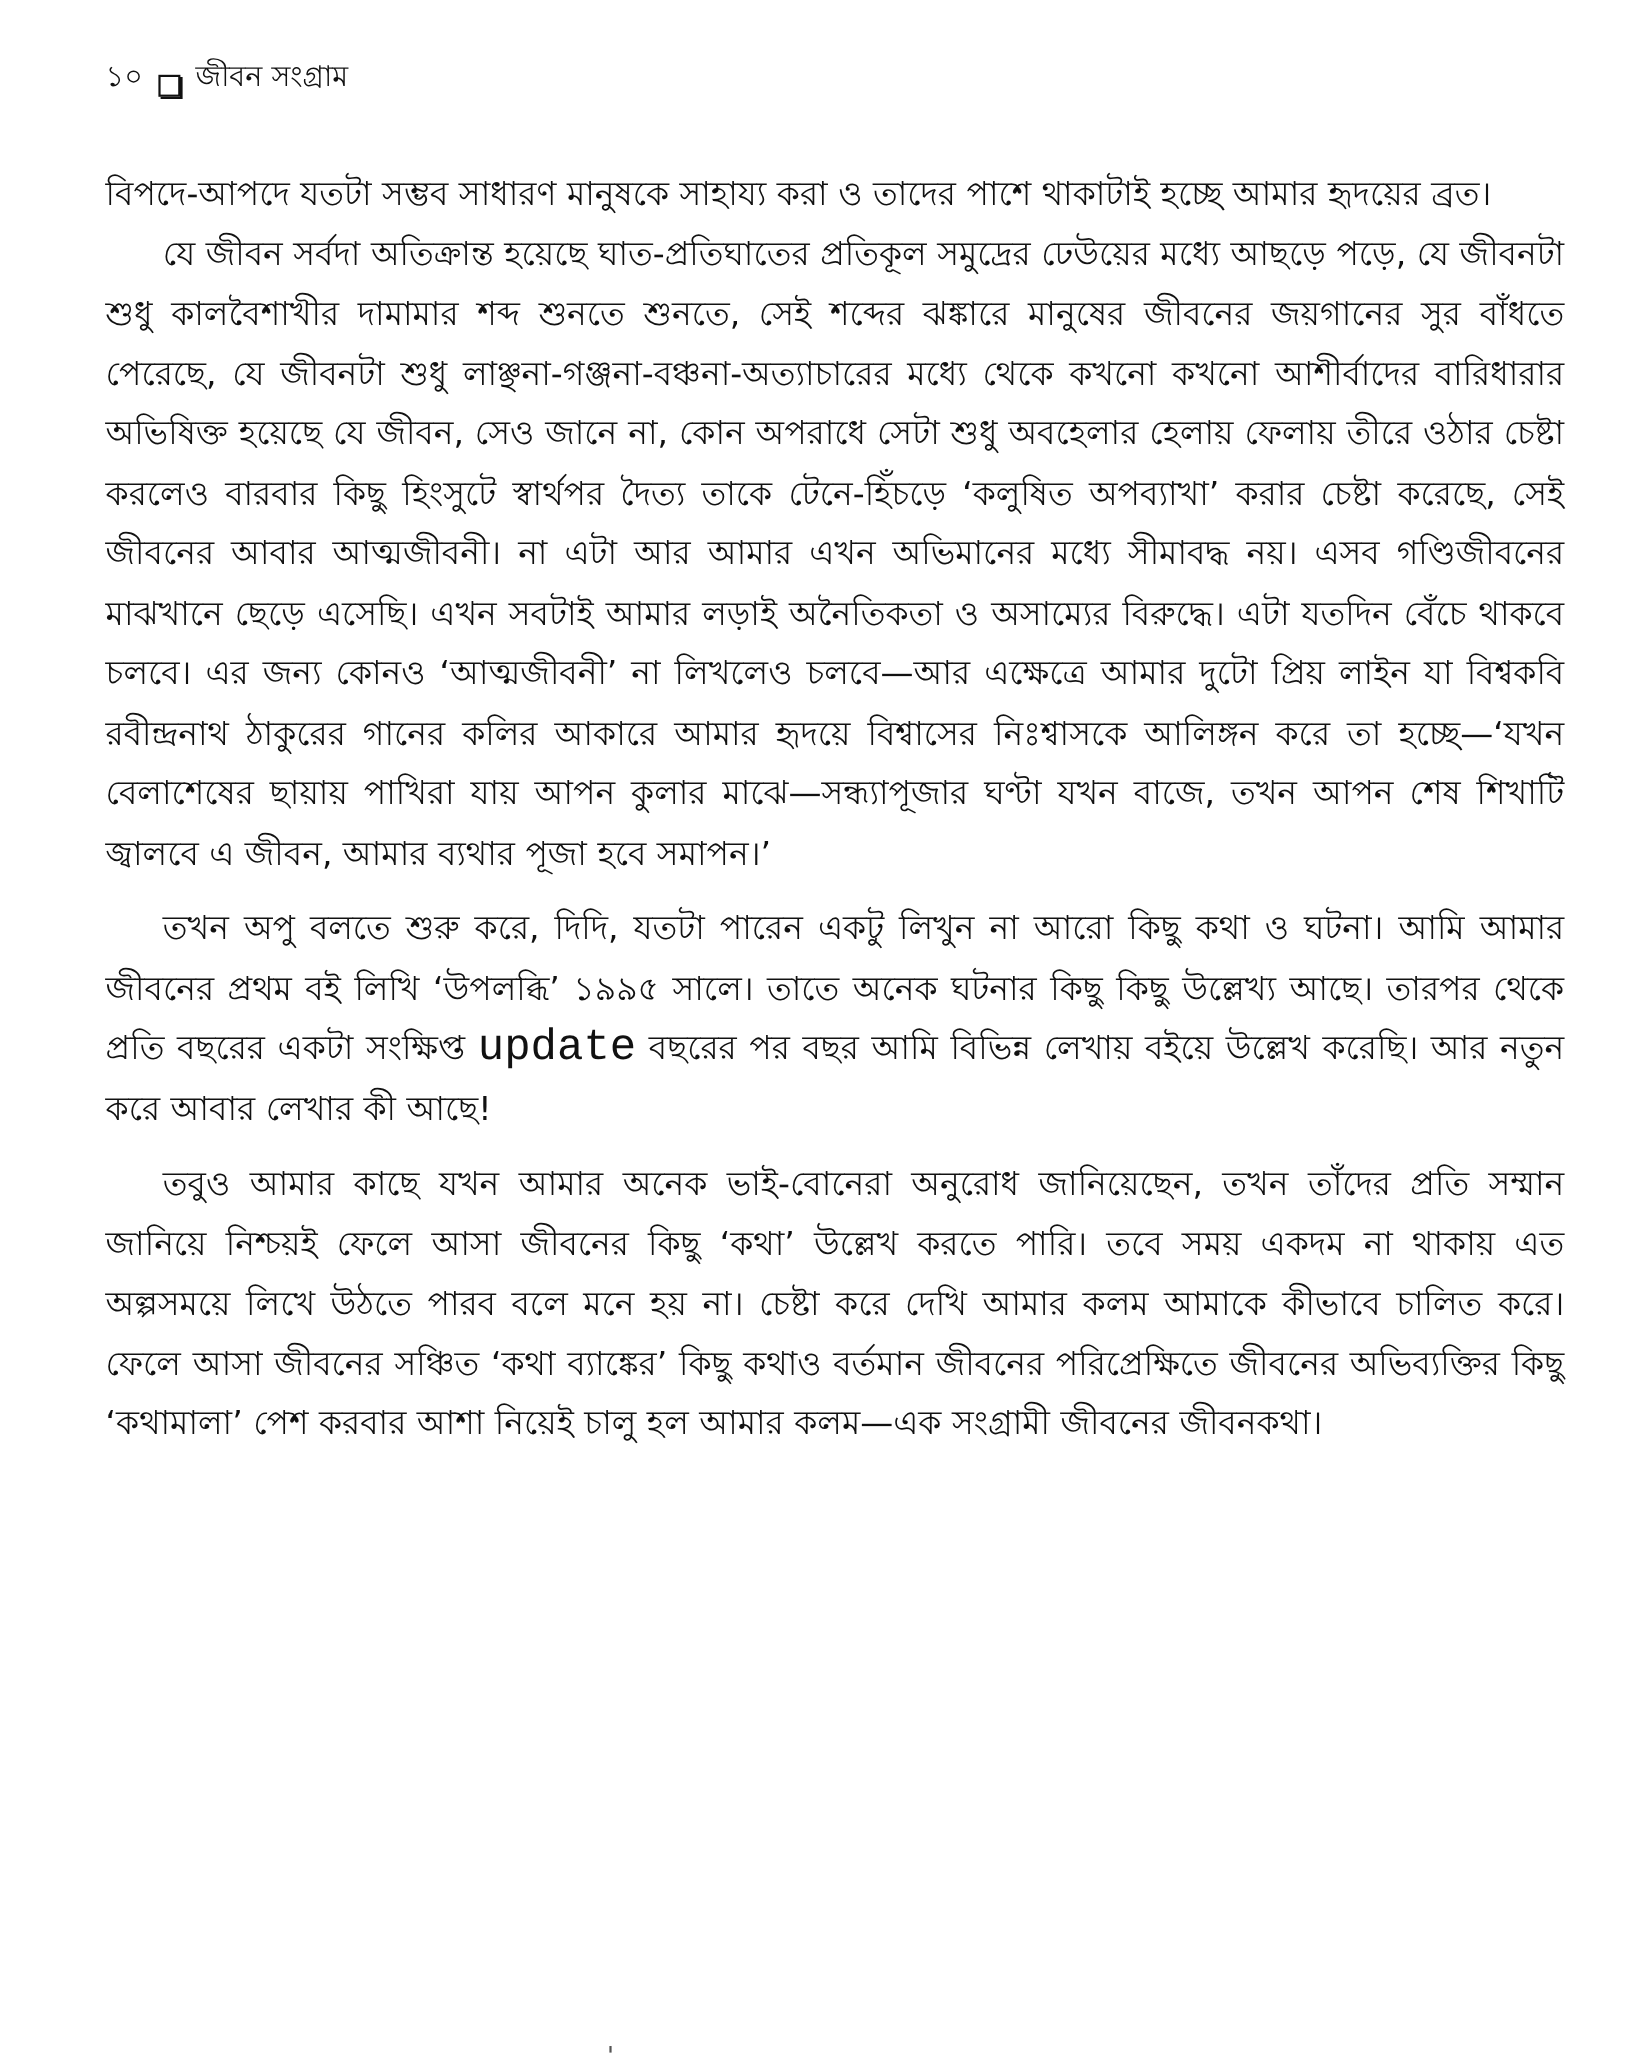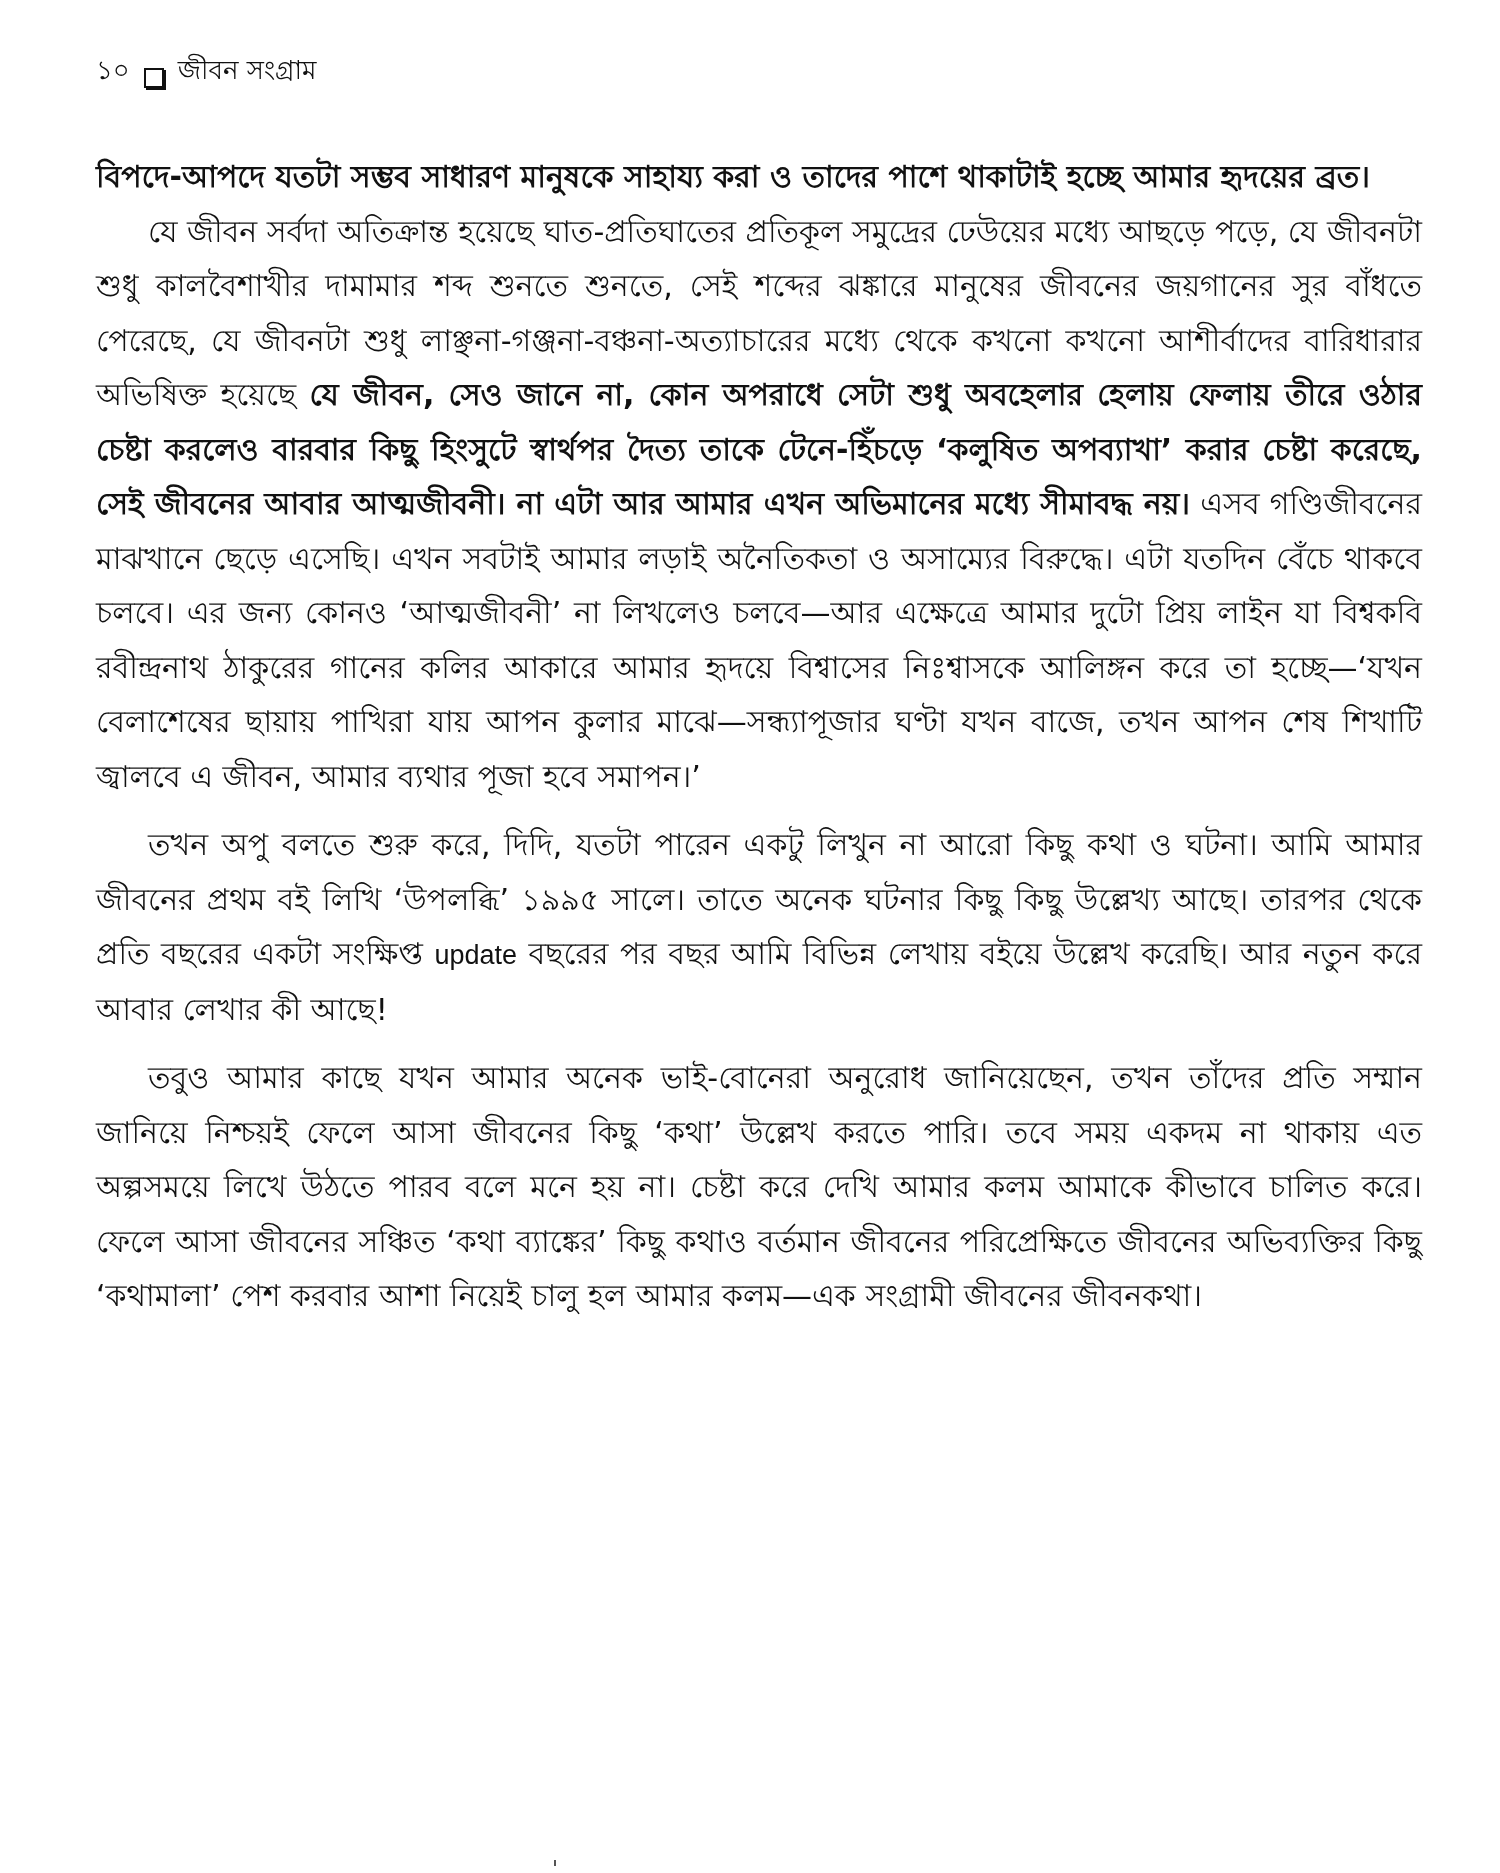--- a/index.html
+++ b/index.html
@@ -17,22 +17,22 @@
     display: inline-block; width: 16px; height: 16px;
     border: 2px solid #111; box-shadow: 2px 2px 0 #111;
   }
   .content {
     position: absolute; left: 96px; top: 150px; width: 1326px;
     font-size: 30px; line-height: 54.5px; text-align: justify;
   }
   .content p { margin: 0; }
   .content p.indent { text-indent: 52px; }
   .content p.gap { margin-top: 14px; }
-  .b { font-weight: bold; }
-  .latin { font-family: Liberation Sans, sans-serif; font-size: 27px; }
+  .b { font-weight: normal; }
+  .latin { font-family: Liberation Mono, monospace; font-size: 40px; }
   .stray-mark {
     position: absolute; left: 554px; top: 1860px; width: 2px; height: 6px; background: #555;
   }
 </style>
 </head>
 <body>
 
 <div class="header">
   <span>১০</span>
   <span class="box-icon"></span>

